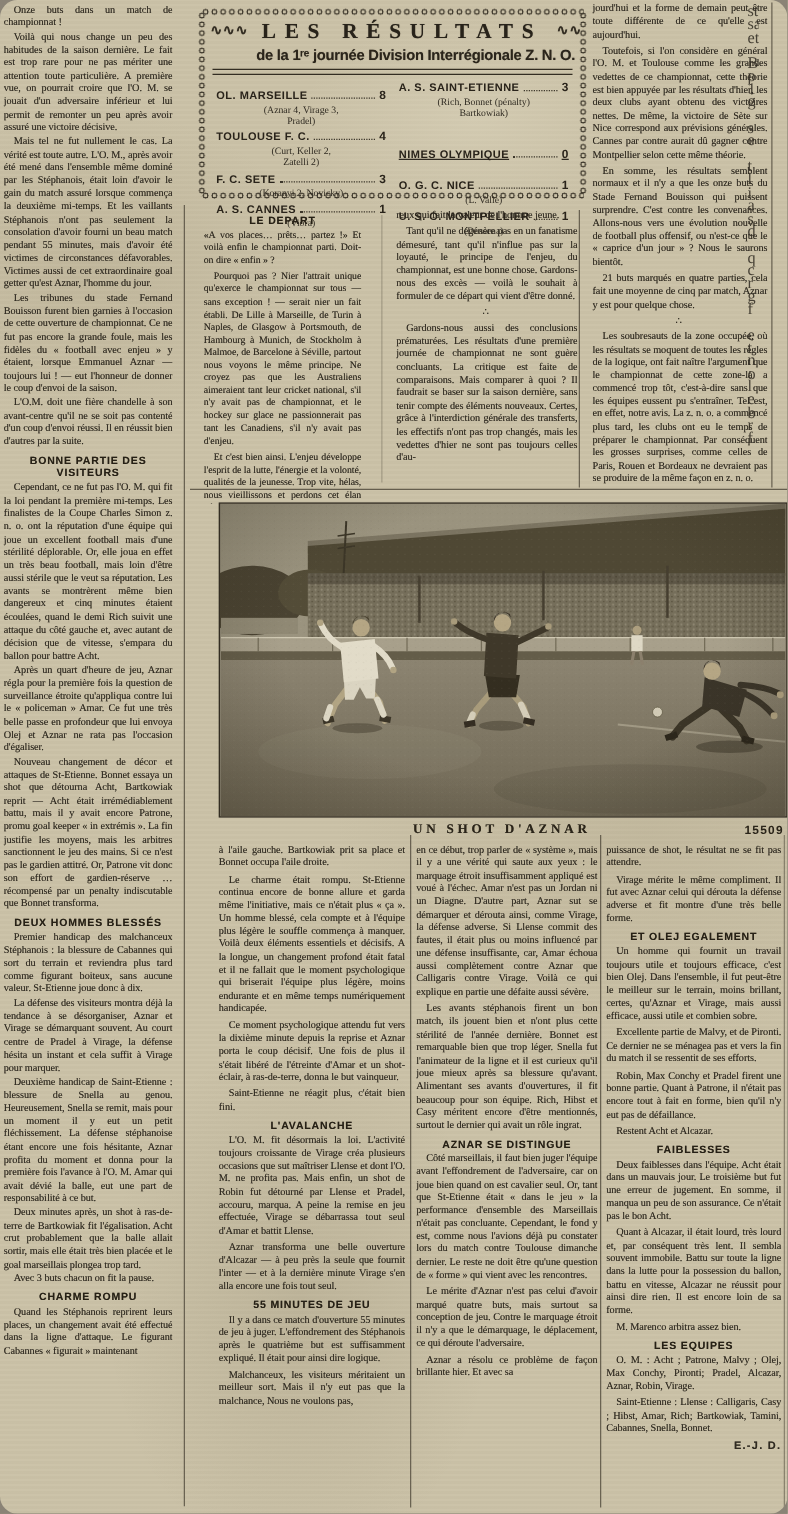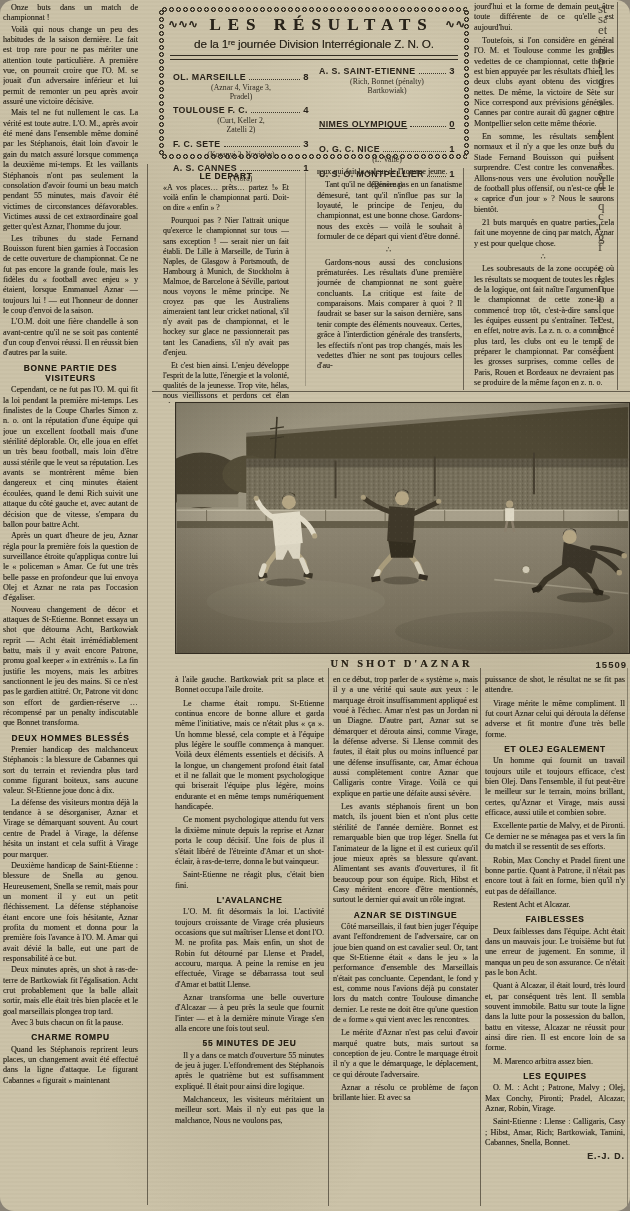--- a/index.html
+++ b/index.html
@@ -48,21 +48,21 @@
     background-image:radial-gradient(circle 2.4px at 3.5px 3.5px, rgba(0,0,0,0) 1.1px, #3d372b 1.3px, #3d372b 2.2px, rgba(0,0,0,0) 2.5px);
     background-size:7px 7px;background-repeat:repeat-y;
   }
   .box-inner{position:absolute;left:10px;right:10px;top:9px;bottom:6px;}
   .title-row{
     text-align:center;font-weight:bold;font-size:17px;letter-spacing:7px;
     color:#28231a;white-space:nowrap;text-shadow:0 0 .6px rgba(40,35,26,.6);
   }
   .deco{font-family:"DejaVu Sans",sans-serif;font-size:12px;letter-spacing:0;vertical-align:2px;color:#332d22;}
   .subtitle{
-    text-align:center;font-family:"Liberation Sans","DejaVu Sans",sans-serif;font-weight:normal;
+    text-align:right;font-family:"Liberation Sans","DejaVu Sans",sans-serif;font-weight:bold;
     font-size:11.8px;letter-spacing:-0.2px;margin-top:2px;color:#2b251b;white-space:nowrap;
     text-shadow:0 0 .6px rgba(40,35,26,.5);
   }
   .divider{height:3px;border-top:1px solid #332d22;border-bottom:1px solid #332d22;margin:4px 2px 5px;}
   .res-cols{display:flex;align-items:center;}
   .res-col{flex:1;padding:0 5px;}
   .entry{margin-bottom:3px;}
   .teamline{
     display:flex;align-items:baseline;
     font-family:"Liberation Sans","DejaVu Sans",sans-serif;font-weight:bold;
@@ -426,21 +426,21 @@
   <div class="blk c">en ce début, trop parler de « système », mais il y a une vérité qui saute aux yeux : le marquage étroit insuffisamment appliqué est voué à l'échec. Amar n'est pas un Jordan ni un Diagne. D'autre part, Aznar sut se démarquer et dérouta ainsi, comme Virage, la défense adverse. Si Llense commit des fautes, il était plus ou moins influencé par une défense insuffisante, car, Amar échoua aussi complètement contre Aznar que Calligaris contre Virage. Voilà ce qui explique en partie une défaite aussi sévère.</div>
       <div class="blk p">Les avants stéphanois firent un bon match, ils jouent bien et n'ont plus cette stérilité de l'année dernière. Bonnet est remarquable bien que trop léger. Snella fut l'animateur de la ligne et il est curieux qu'il joue mieux après sa blessure qu'avant. Alimentant ses avants d'ouvertures, il fit beaucoup pour son équipe. Rich, Hibst et Casy méritent encore d'être mentionnés, surtout le dernier qui avait un rôle ingrat.</div>
       <div class="blk h">AZNAR SE DISTINGUE</div>
       <div class="blk p">Côté marseillais, il faut bien juger l'équipe avant l'effondrement de l'adversaire, car on joue bien quand on est cavalier seul. Or, tant que St-Etienne était « dans le jeu » la performance d'ensemble des Marseillais n'était pas concluante. Cependant, le fond y est, comme nous l'avions déjà pu constater lors du match contre Toulouse dimanche dernier. Le reste ne doit être qu'une question de « forme » qui vient avec les rencontres.</div>
       <div class="blk p">Le mérite d'Aznar n'est pas celui d'avoir marqué quatre buts, mais surtout sa conception de jeu. Contre le marquage étroit il n'y a que le démarquage, le déplacement, ce qui déroute l'adversaire.</div>
       <div class="blk p">Aznar a résolu ce problème de façon brillante hier. Et avec sa</div>
     </div>
   <div class="col roomy" style="left:485px;top:675px;width:140px;height:532px;">
 
   <div class="blk c">puissance de shot, le résultat ne se fit pas attendre.</div>
-      <div class="blk p">Virage mérite le même compliment. Il fut court Aznar celui qui dérouta la défense adverse et fit montre d'une très belle forme.</div>
+      <div class="blk p">Virage mérite le même compliment. Il fut avec Aznar celui qui dérouta la défense adverse et fit montre d'une très belle forme.</div>
       <div class="blk h">ET OLEJ EGALEMENT</div>
       <div class="blk p">Un homme qui fournit un travail toujours utile et toujours efficace, c'est bien Olej. Dans l'ensemble, il fut peut-être le meilleur sur le terrain, moins brillant, certes, qu'Aznar et Virage, mais aussi efficace, aussi utile et combien sobre.</div>
       <div class="blk p">Excellente partie de Malvy, et de Pironti. Ce dernier ne se ménagea pas et vers la fin du match il se ressentit de ses efforts.</div>
       <div class="blk p">Robin, Max Conchy et Pradel firent une bonne partie. Quant à Patrone, il n'était pas encore tout à fait en forme, bien qu'il n'y eut pas de défaillance.</div>
       <div class="blk p">Restent Acht et Alcazar.</div>
       <div class="blk h">FAIBLESSES</div>
       <div class="blk p">Deux faiblesses dans l'équipe. Acht était dans un mauvais jour. Le troisième but fut une erreur de jugement. En somme, il manqua un peu de son assurance. Ce n'était pas le bon Acht.</div>
       <div class="blk p">Quant à Alcazar, il était lourd, très lourd et, par conséquent très lent. Il sembla souvent immobile. Battu sur toute la ligne dans la lutte pour la possession du ballon, battu en vitesse, Alcazar ne réussit pour ainsi dire rien. Il est encore loin de sa forme.</div>
       <div class="blk p">M. Marenco arbitra assez bien.</div>
       <div class="blk h">LES EQUIPES</div>

